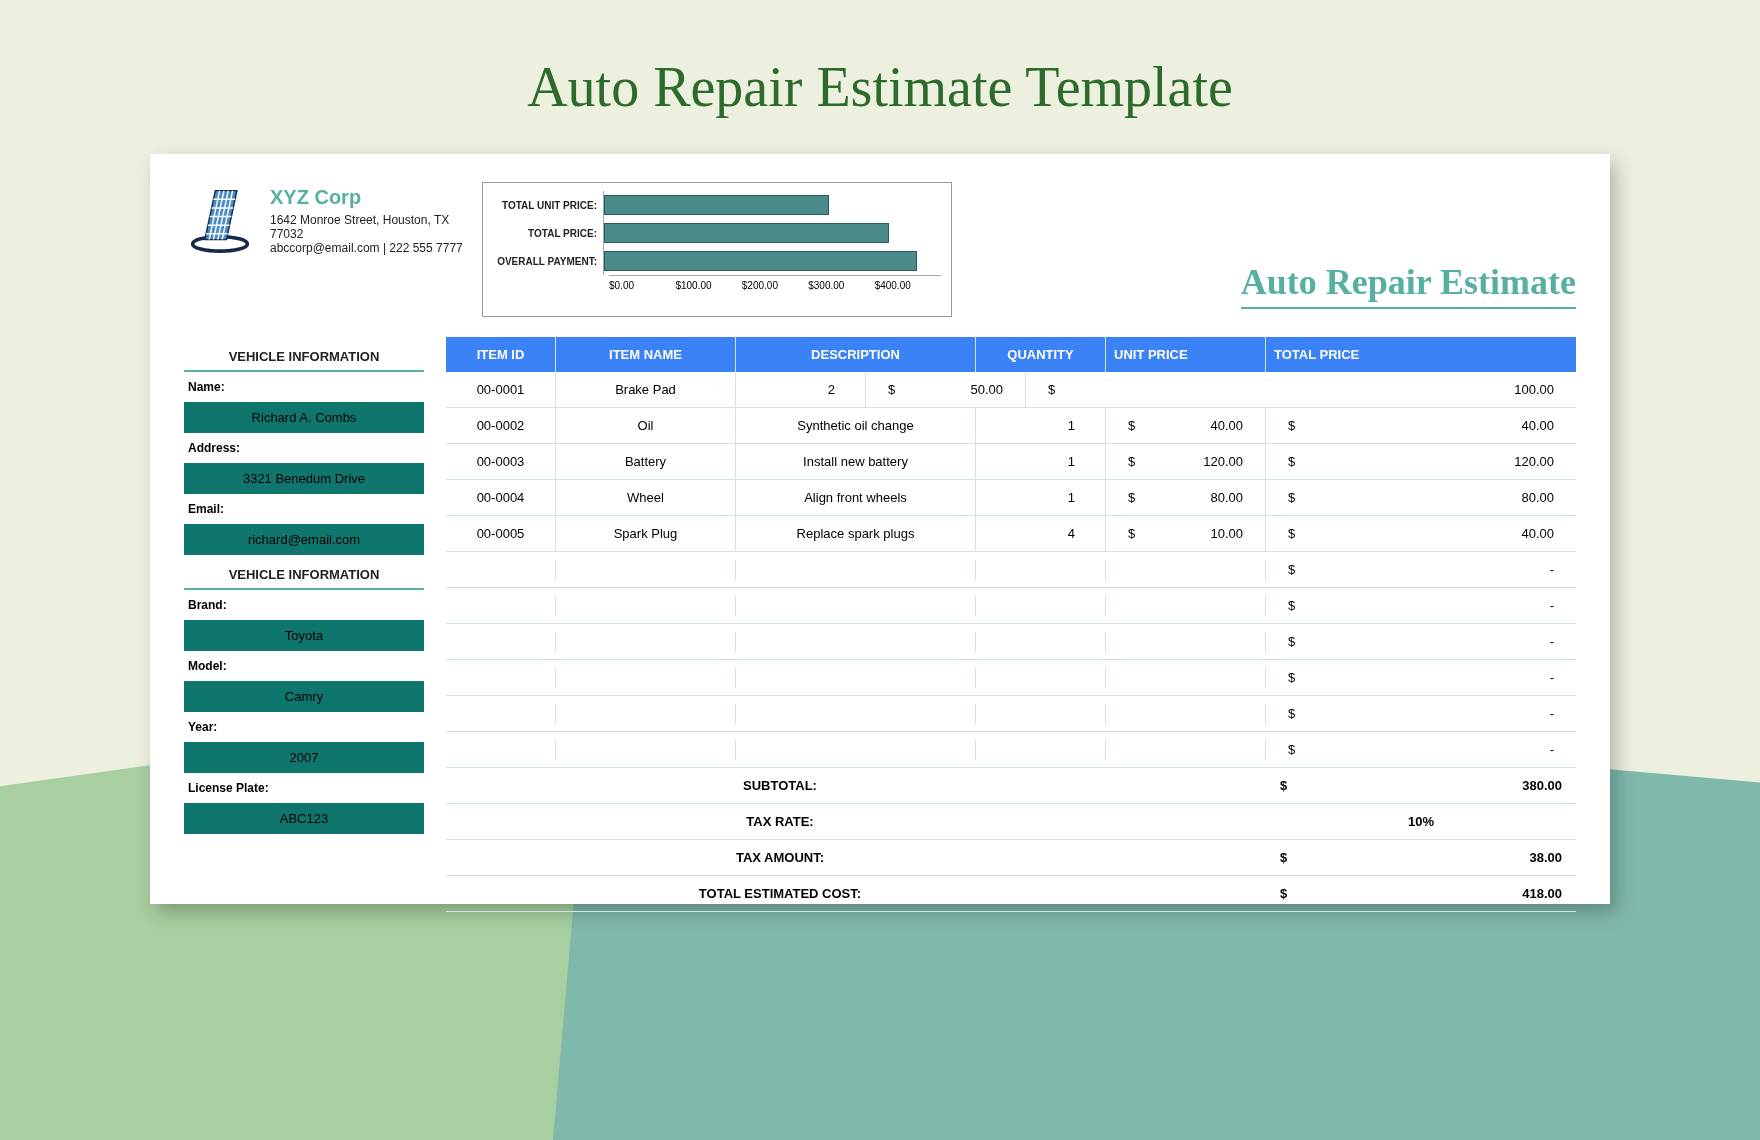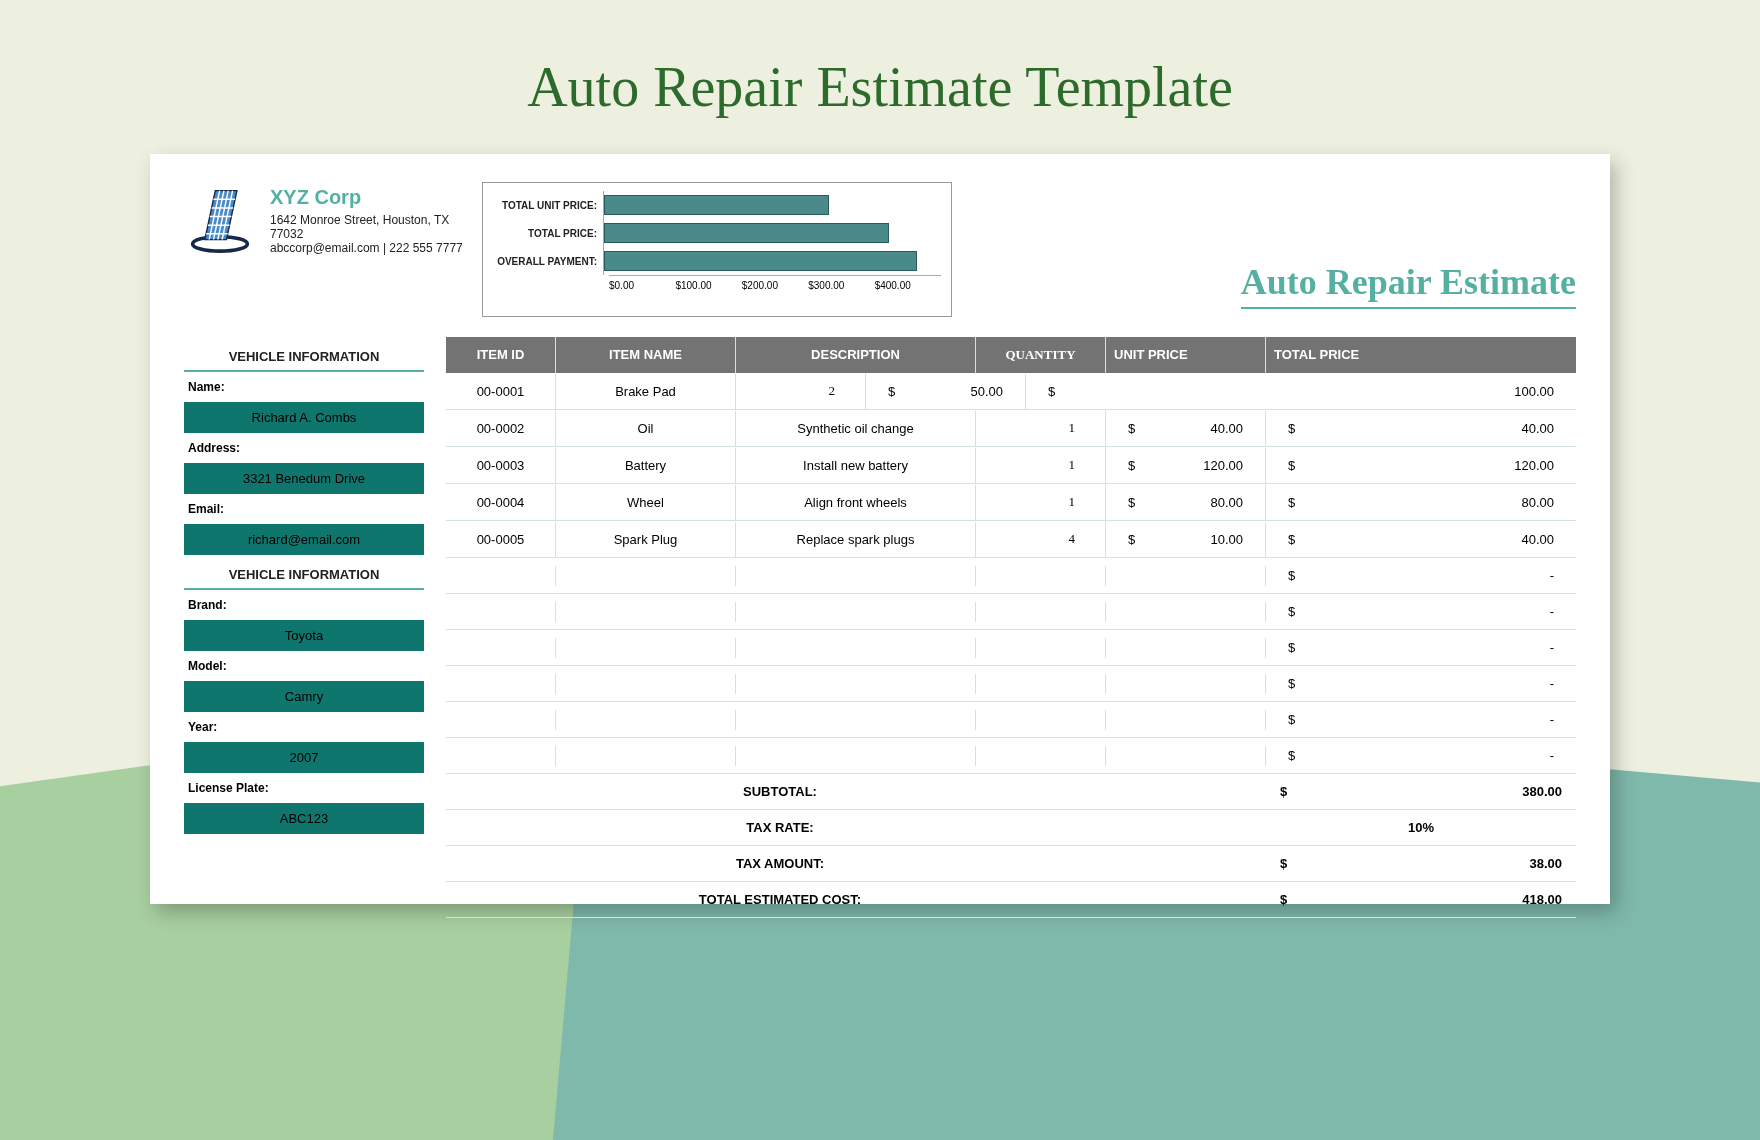--- a/index.html
+++ b/index.html
@@ -149,34 +149,34 @@
   font-size: 13px;
   text-align: center;
   padding: 8px 4px;
   background: #0f766e;
 }
 .tbl {
   flex: 1;
 }
 .thead {
   display: flex;
-  background: #737373;
+  background: #3b82f6;
   color: #fff;
   font-size: 13px;
   font-weight: bold;
 }
 .th, .td {
   padding: 10px 8px;
   border-right: 1px solid #cfe6e0;
 }
 .th:last-child, .td:last-child { border-right: none; }
 .c-id   { width: 110px; text-align: center; }
 .c-name { width: 180px; text-align: center; }
 .c-desc { width: 240px; text-align: center; }
-.c-qty  { width: 130px; text-align: center; font-family: Liberation Serif, serif; }
+.c-qty  { width: 130px; text-align: center; }
 .c-up   { width: 160px; }
 .c-tp   { flex: 1; }
 .trow {
   display: flex;
   font-size: 13px;
   border-bottom: 1px solid #cfe6e0;
   min-height: 36px;
   align-items: center;
 }
 .trow .c-qty { text-align: right; padding-right: 30px; }

